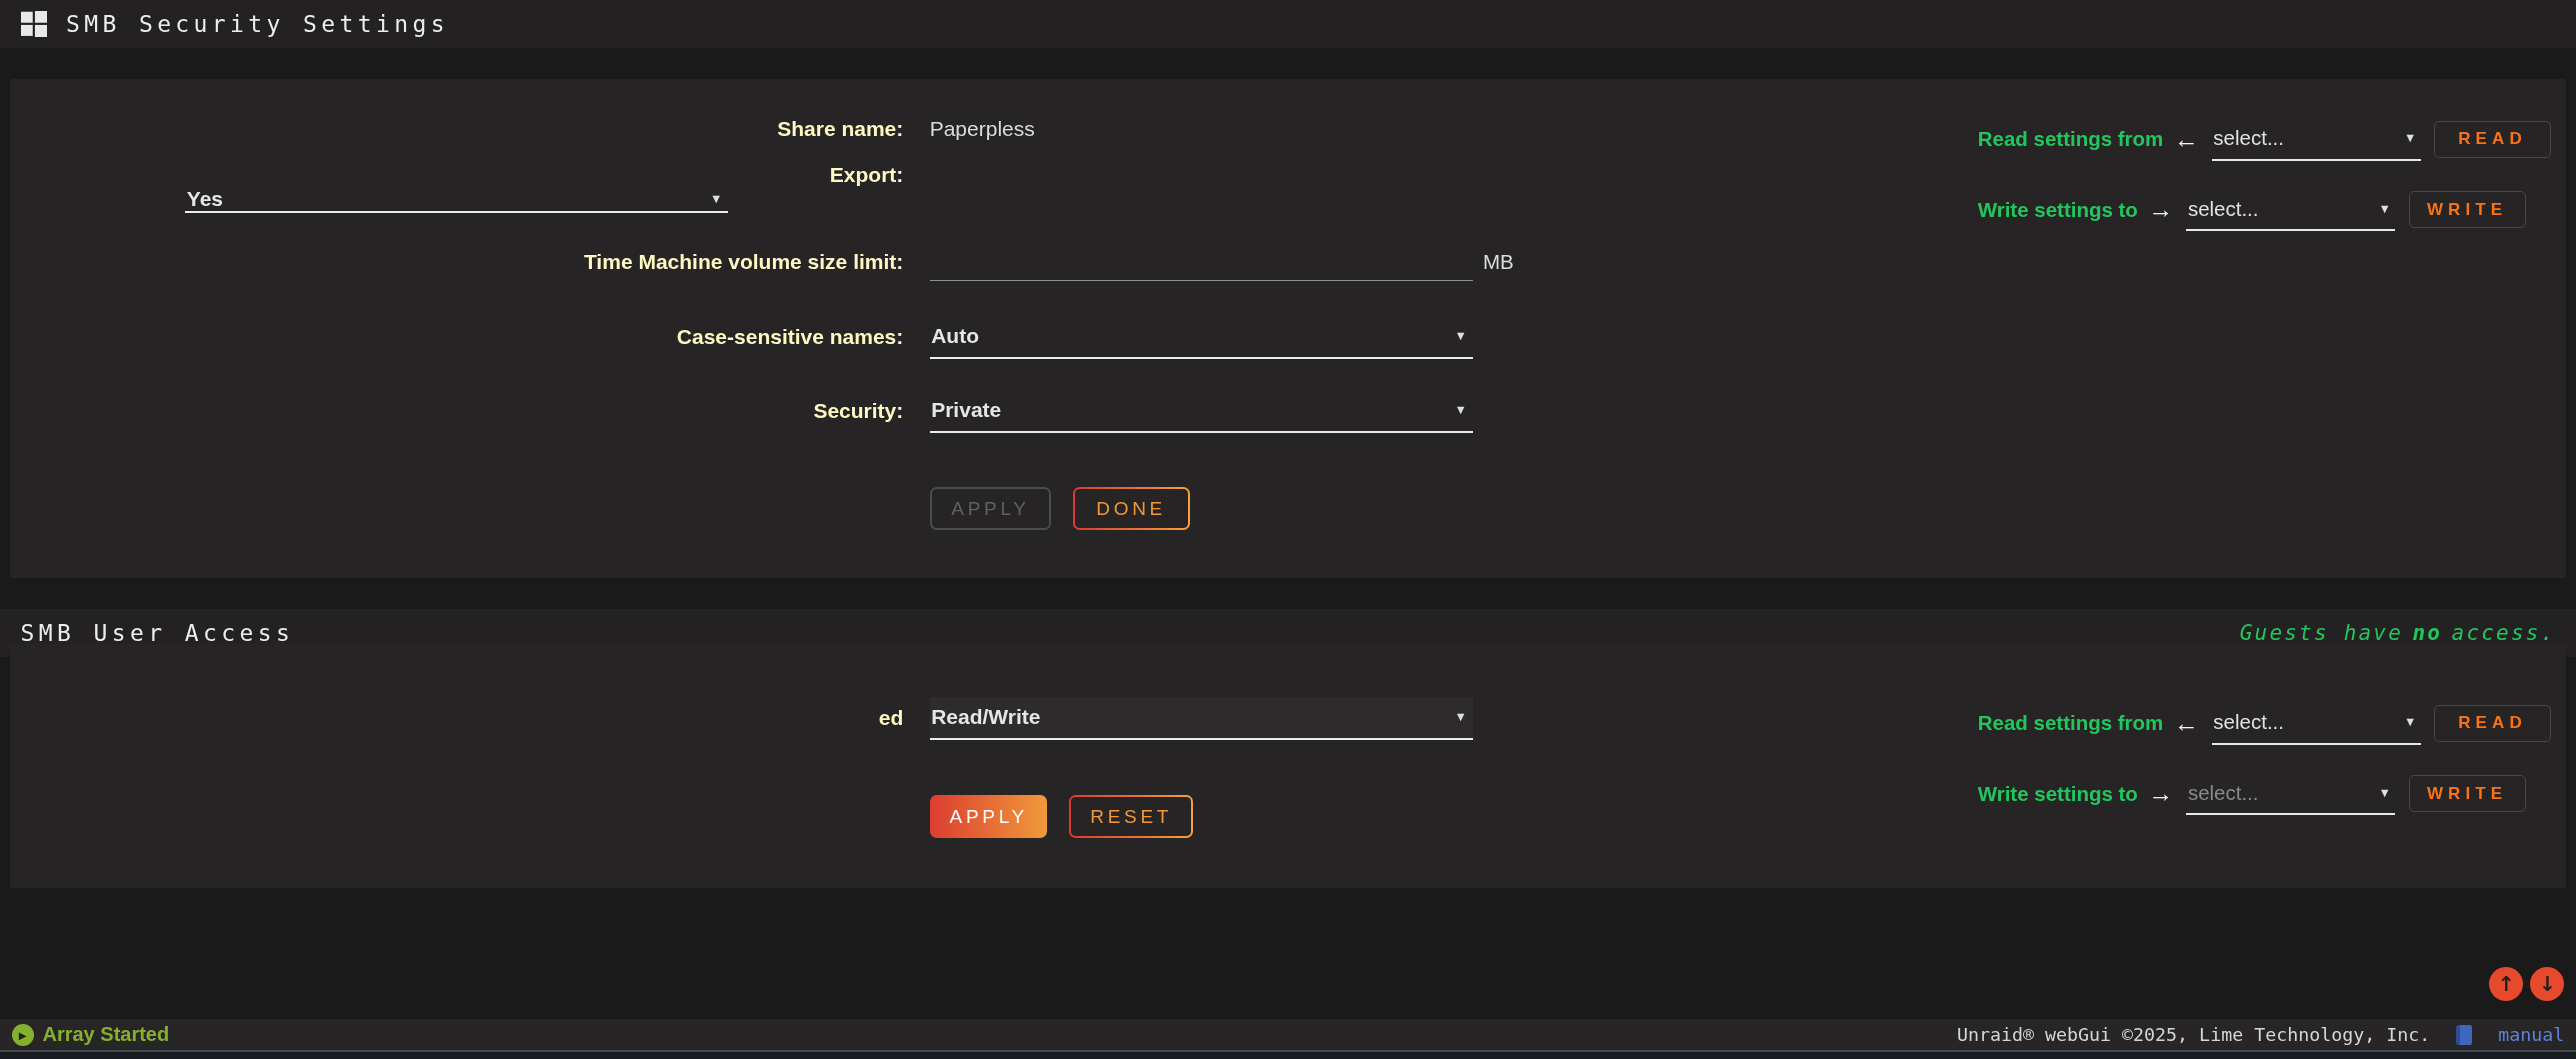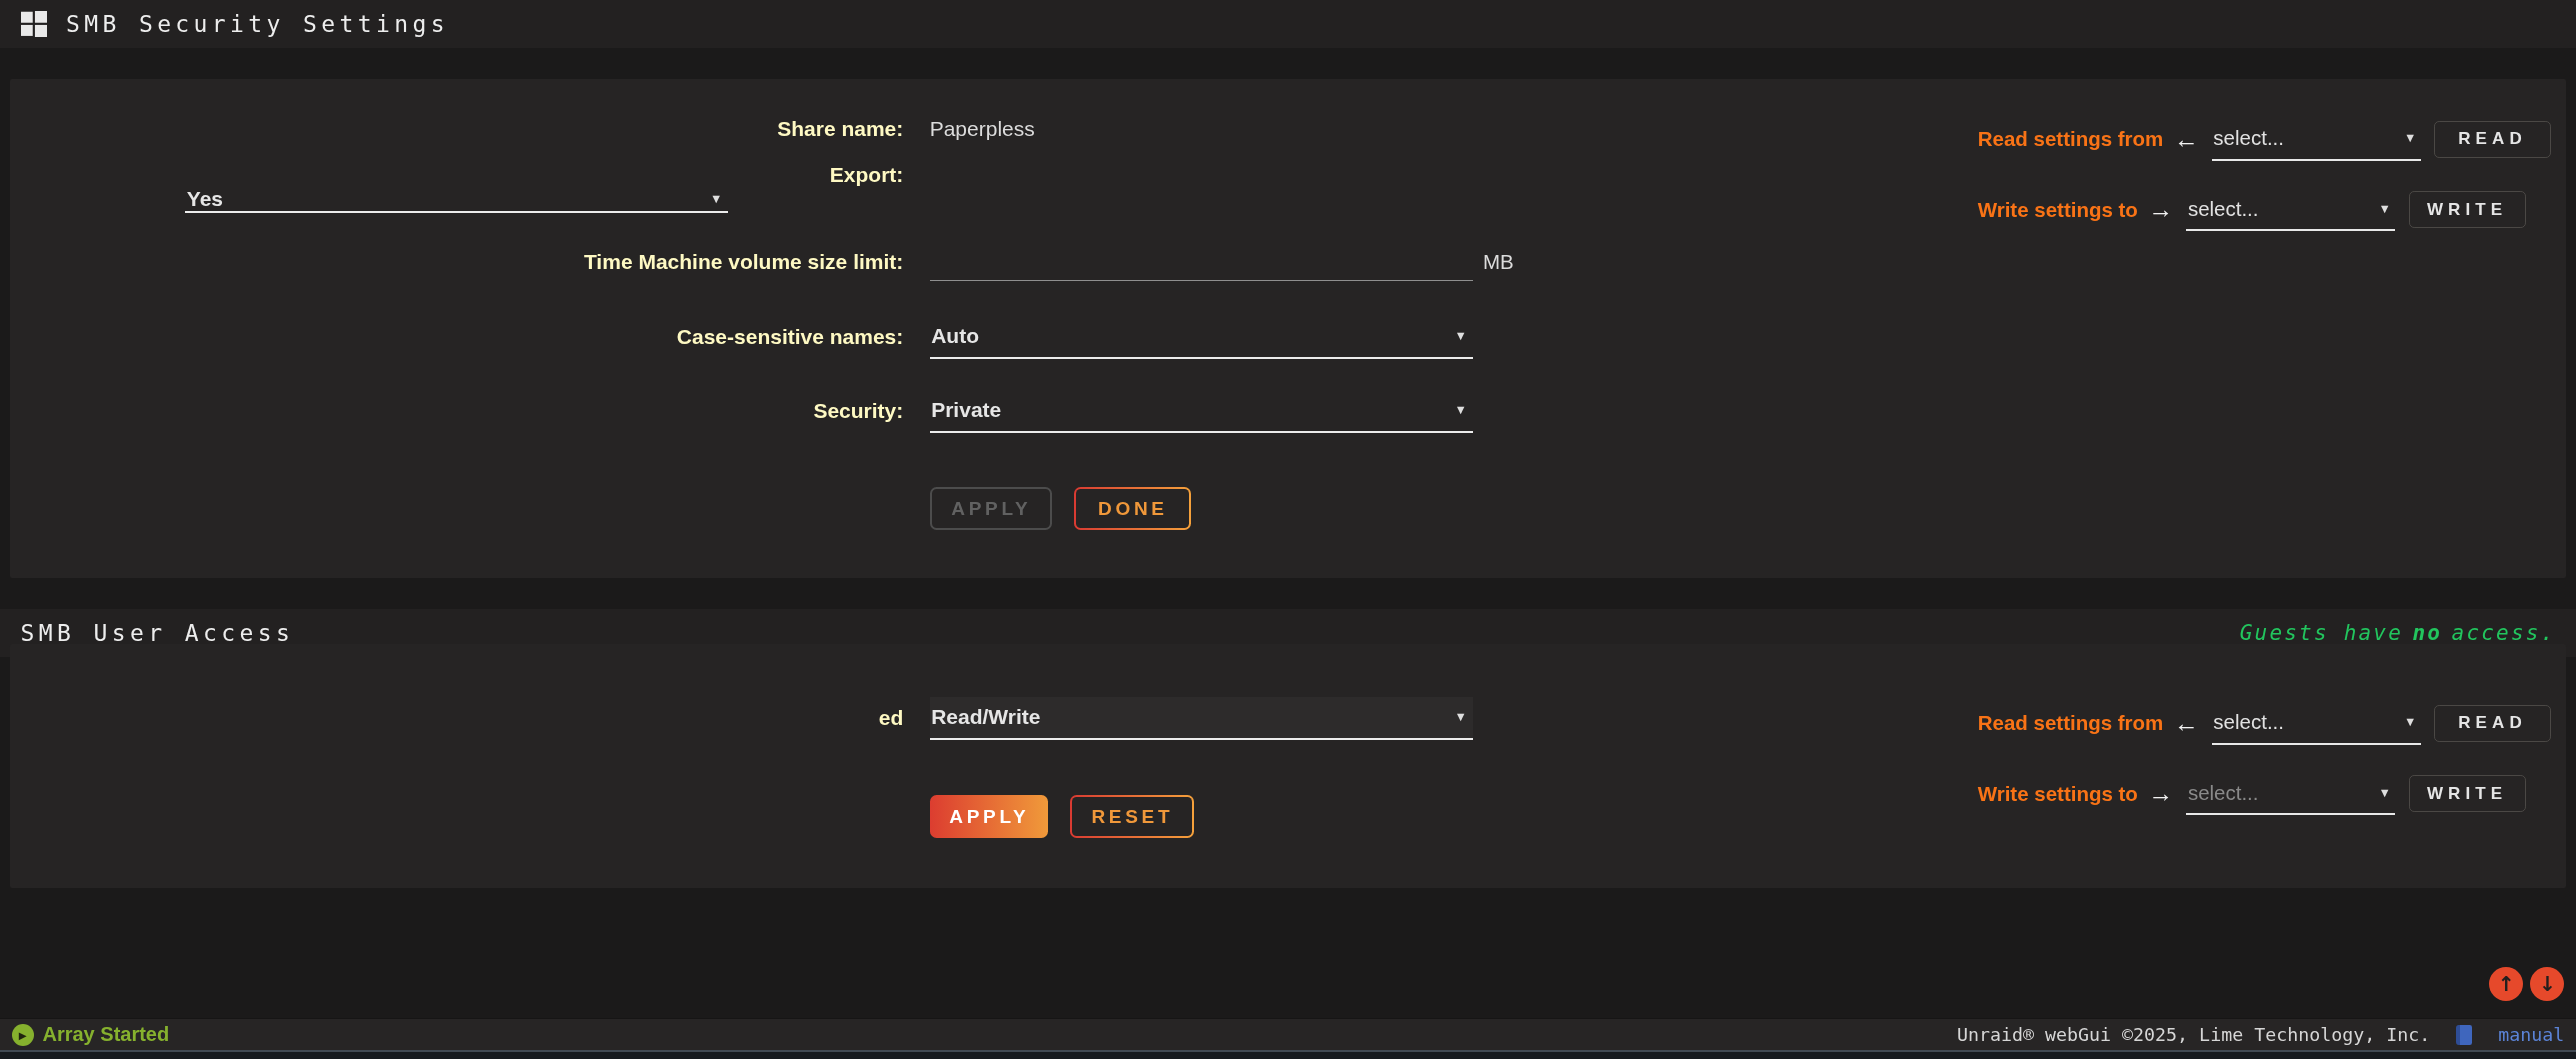--- a/index.html
+++ b/index.html
@@ -56,51 +56,51 @@
     background:transparent; border:none; outline:none;
     border-bottom:1.5px solid #8f8f8f;
     font-size:21px; color:#e6e6e6;
   }
   .unit { margin-left:10.3px; font-size:20.5px; color:#dcdcdc; }
   
   .btn-row { position:absolute; display:flex; gap:22px; }
   .btn {
     min-width:117px; height:43px; padding:0 19px;
     display:flex; align-items:center; justify-content:center;
-    font-weight:bold; font-size:19px; letter-spacing:3.7px;
+    font-weight:normal; font-size:19px; letter-spacing:3.7px;
     border-radius:6.6px; cursor:pointer; background:transparent;
     font-family:"Liberation Sans", sans-serif;
   }
   .btn-disabled { border:2.2px solid #4c4c4c; color:#616161; cursor:default; }
   .btn-outline-orange {
     border:2.2px solid transparent; color:#f0983a;
     background:linear-gradient(#262424,#262424) padding-box,
                linear-gradient(90deg,#d93a32,#f5a13b) border-box;
   }
   .btn-filled-orange {
     border:none; color:#ffffff;
     background:linear-gradient(90deg,#dc3d30,#f09a3a);
   }
   
   .io-block { position:absolute; right:14.7px; }
   .io-row { display:flex; align-items:center; height:50px; margin-bottom:20.5px; }
-  .io-label { font-weight:bold; font-size:20.5px; color:#f97316; }
+  .io-label { font-weight:bold; font-size:20.5px; color:#22c55e; }
   .io-arrow { font-weight:900; font-size:25px; margin:0 13.2px 0 10.3px; color:#f2f2f2; }
   .io-select {
     width:209px; height:43px;
     display:flex; align-items:center; justify-content:space-between;
     border-bottom:2.2px solid #e8e8e8; padding:0 4.4px 0 1.5px;
     font-size:20.5px; color:#e2e2e2; cursor:pointer;
   }
   .io-select.dim { color:#8a8a8a; }
   .io-btn {
     margin-left:13.2px; width:117px; height:37px;
     display:flex; align-items:center; justify-content:center;
     border:1.5px solid #4b4845; border-radius:5.1px;
-    font-weight:bold; font-size:17px; letter-spacing:5.1px; color:#e5e5e5;
+    font-weight:bold; font-size:17px; letter-spacing:5.1px; color:#f97316;
     background:transparent; cursor:default;
   }
   
   #footer {
     position:absolute; left:0; right:0; top:1018px; height:32px;
     background:#272525; border-top:1.5px solid #161515;
     display:flex; align-items:center; padding:0 11.7px;
   }
   .status { display:flex; align-items:center; gap:8.8px; }
   .play-circle {

